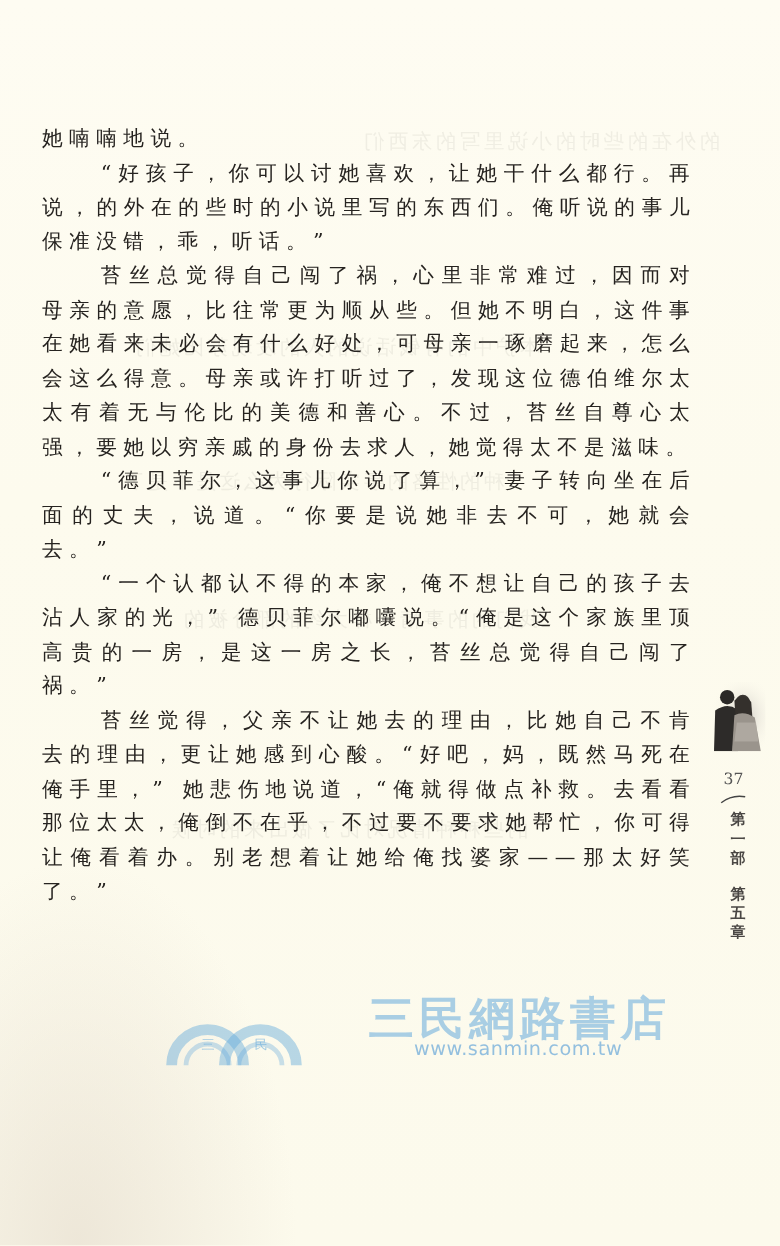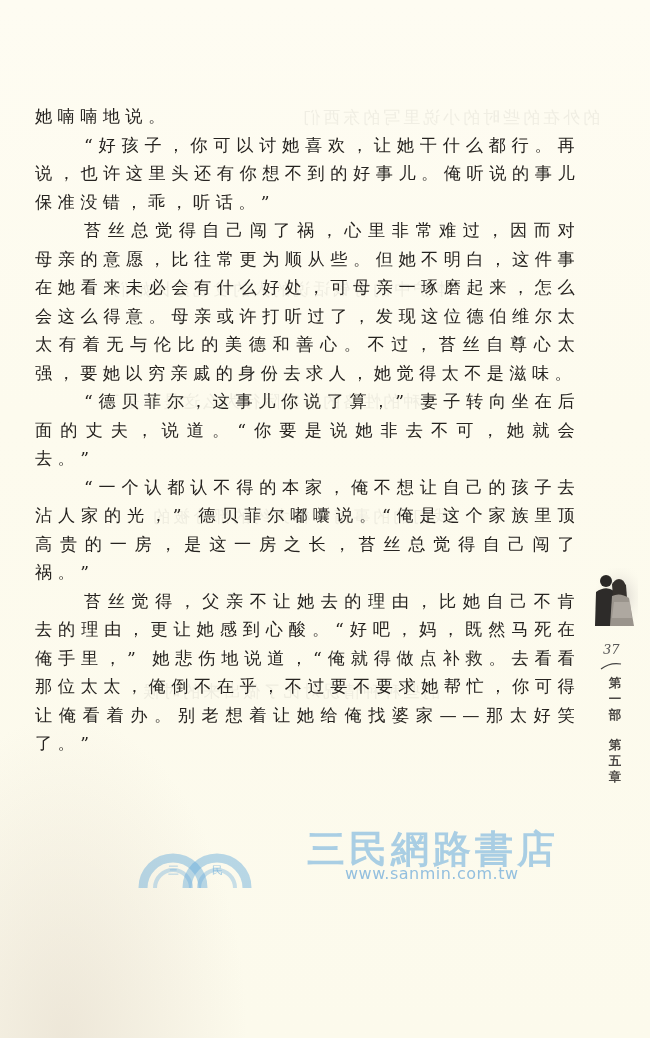--- a/index.html
+++ b/index.html
@@ -57,21 +57,20 @@
     left: 592px;
     top: 568px;
     width: 46px;
     height: 58px;
   }
   .page-number {
     position: absolute;
     left: 603px;
     top: 642px;
     font-size: 13px;
-    font-style: italic;
     color: #555;
     letter-spacing: 0;
   }
   .side-rule {
     position: absolute;
     left: 600px;
     top: 662px;
     width: 22px;
     height: 8px;
   }
@@ -131,21 +130,21 @@
 <div class="page">
 
   <div class="ghost" style="left:300px; top:106px;">的外在的些时的小说里写的东西们</div>
   <div class="ghost" style="left:110px; top:278px;">本护中的有钱话说的人的发现苏比她们</div>
   <div class="ghost" style="left:100px; top:390px;">种的性格的事实际行为么这是不是了</div>
   <div class="ghost" style="left:150px; top:505px;">我们的的事情一样大约的部分被的</div>
   <div class="ghost" style="left:140px; top:680px;">的些种种情况对比了做出来的时候</div>
 
   <div class="text-block">
     <p class="para">她喃喃地说。</p>
-    <p class="para indent">“好孩子，你可以讨她喜欢，让她干什么都行。再说，也许这里头还有你想不到的好事儿。俺听说的事儿保准没错，乖，听话。”</p>
+    <p class="para indent">“好孩子，你可以讨她喜欢，让她干什么都行。再说，的外在的些时的小说里写的东西们。俺听说的事儿保准没错，乖，听话。”</p>
     <p class="para indent">苔丝总觉得自己闯了祸，心里非常难过，因而对母亲的意愿，比往常更为顺从些。但她不明白，这件事在她看来未必会有什么好处，可母亲一琢磨起来，怎么会这么得意。母亲或许打听过了，发现这位德伯维尔太太有着无与伦比的美德和善心。不过，苔丝自尊心太强，要她以穷亲戚的身份去求人，她觉得太不是滋味。</p>
     <p class="para indent">“德贝菲尔，这事儿你说了算，” 妻子转向坐在后面的丈夫，说道。“你要是说她非去不可，她就会去。”</p>
     <p class="para indent">“一个认都认不得的本家，俺不想让自己的孩子去沾人家的光，” 德贝菲尔嘟囔说。“俺是这个家族里顶高贵的一房，是这一房之长，苔丝总觉得自己闯了祸。”</p>
     <p class="para indent">苔丝觉得，父亲不让她去的理由，比她自己不肯去的理由，更让她感到心酸。“好吧，妈，既然马死在俺手里，” 她悲伤地说道，“俺就得做点补救。去看看那位太太，俺倒不在乎，不过要不要求她帮忙，你可得让俺看着办。别老想着让她给俺找婆家——那太好笑了。”</p>
 
   </div>
 
   <svg class="side-photo" viewBox="0 0 46 58">
     <defs>
       <radialGradient id="halo" cx="0.6" cy="0.5" r="0.6">

